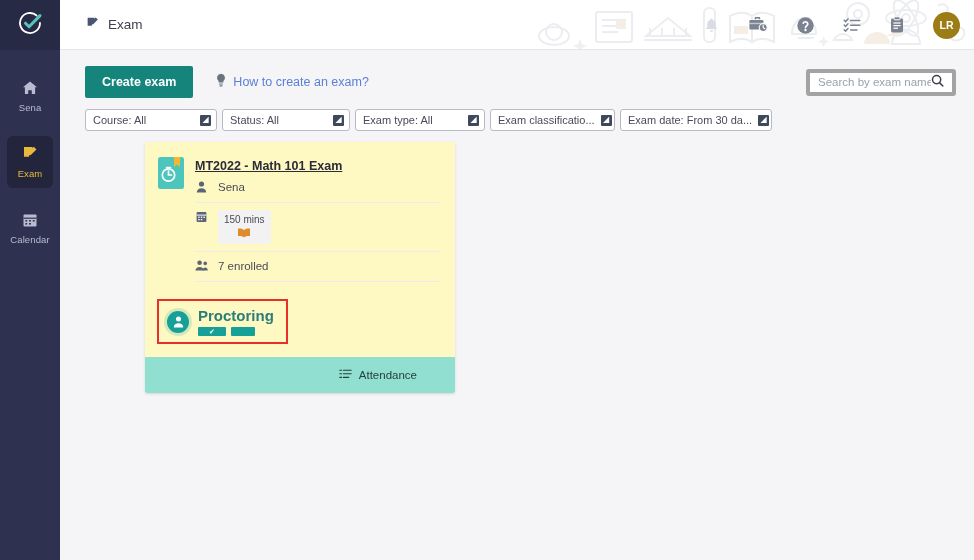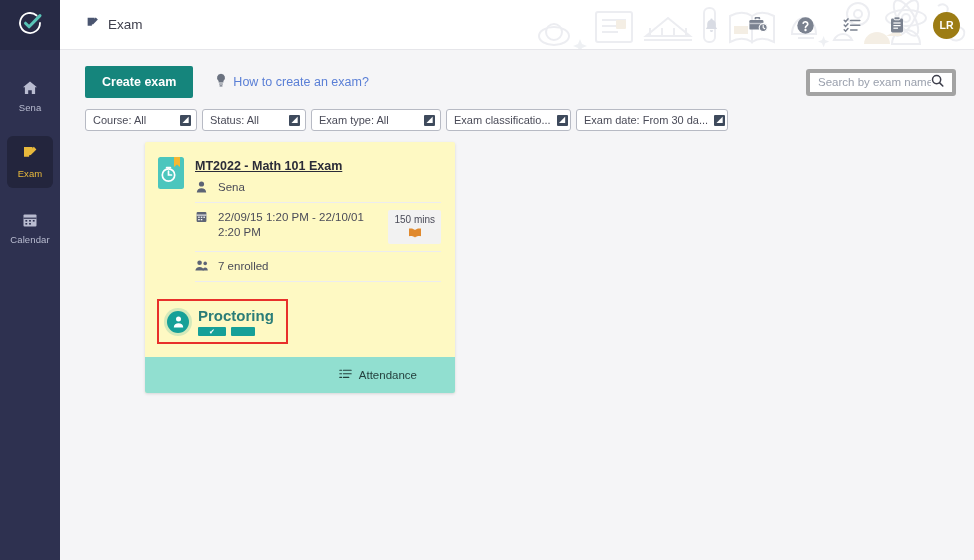--- a/index.html
+++ b/index.html
@@ -357,25 +357,25 @@
               <svg width="13" height="13" viewBox="0 0 13 13" fill="none" stroke="#3e3f4c" stroke-width="1.5">
                 <circle cx="5.6" cy="5.6" r="4.1"></circle>
                 <path d="M8.7 8.9l3.1 3.1" stroke-linecap="round"></path>
               </svg>
             </span>
           </div>
         </div>
       </div>
 
       <div class="filters">
-        <div class="filter" style="width:112px">
+        <div class="filter" style="width:132px">
           <span>Course: All</span>
           <span class="filter-caret">◢</span>
         </div>
-        <div class="filter" style="width:104px">
+        <div class="filter" style="width:128px">
           <span>Status: All</span>
           <span class="filter-caret">◢</span>
         </div>
         <div class="filter" style="width:130px">
           <span>Exam type: All</span>
           <span class="filter-caret">◢</span>
         </div>
         <div class="filter" style="width:125px">
           <span>Exam classificatio...</span>
           <span class="filter-caret">◢</span>
@@ -420,21 +420,20 @@
                   <svg width="11" height="12" viewBox="0 0 11 12" fill="#5d6475">
                     <rect x="0.6" y="1" width="9.8" height="10" rx="1"></rect>
                     <rect x="0.6" y="3.6" width="9.8" height="1" fill="#fff"></rect>
                     <rect x="2.2" y="5.6" width="1.5" height="1.3" fill="#fff"></rect>
                     <rect x="4.8" y="5.6" width="1.5" height="1.3" fill="#fff"></rect>
                     <rect x="7.4" y="5.6" width="1.5" height="1.3" fill="#fff"></rect>
                     <rect x="2.2" y="8" width="1.5" height="1.3" fill="#fff"></rect>
                     <rect x="4.8" y="8" width="1.5" height="1.3" fill="#fff"></rect>
                   </svg>
                 </span>
-                <span class="meta-text">22/09/15 1:20 PM - 22/10/01 2:20 PM</span>
                 <span class="duration-badge">
                   <span class="duration-text">150 mins</span>
                   <span class="duration-icon" style="display:block;">
                     <svg width="14" height="11" viewBox="0 0 14 11" fill="#e08a2e">
                       <path d="M7 3.1C5.6 1.6 3.6 1.2 1 1.6v7.6c2.6-.4 4.6 0 6 1.4z"></path>
                       <path d="M7 3.1c1.4-1.5 3.4-1.9 6-1.5v7.6c-2.6-.4-4.6 0-6 1.4z"></path>
                     </svg>
                   </span>
                 </span>
               </div>

